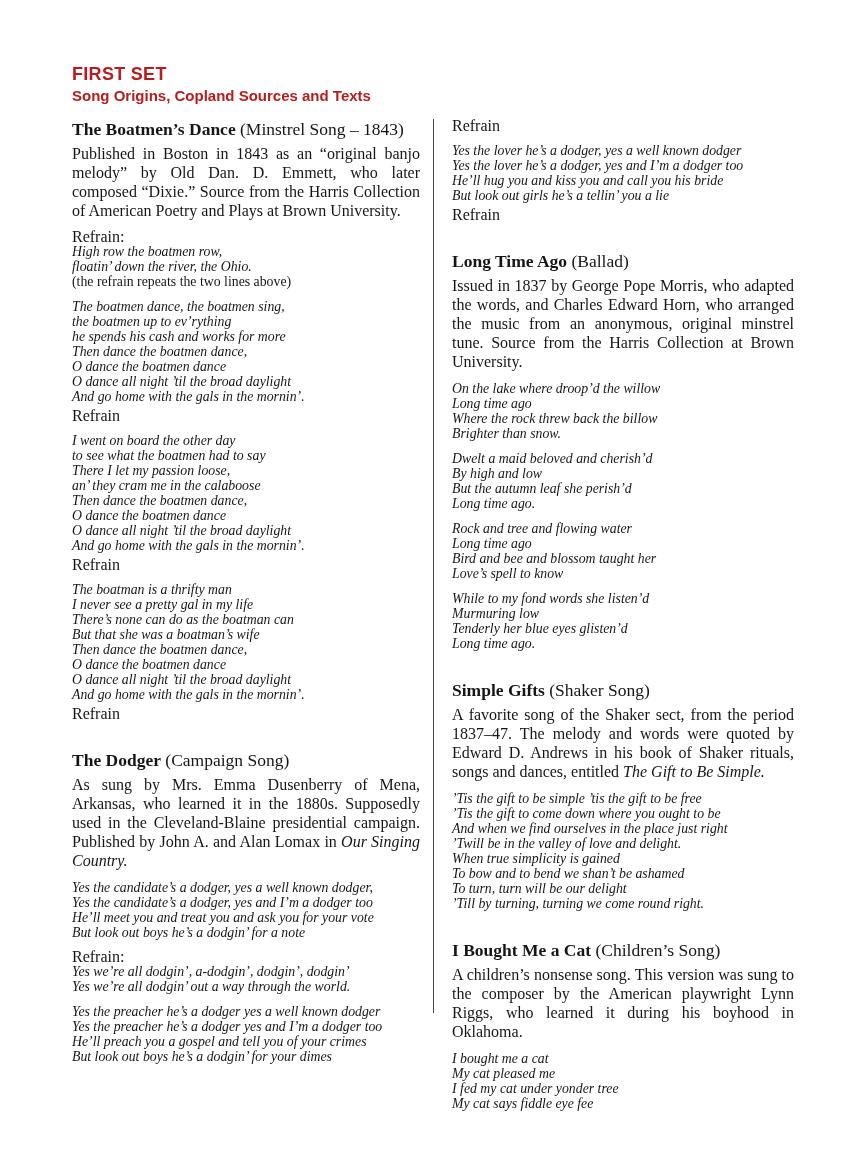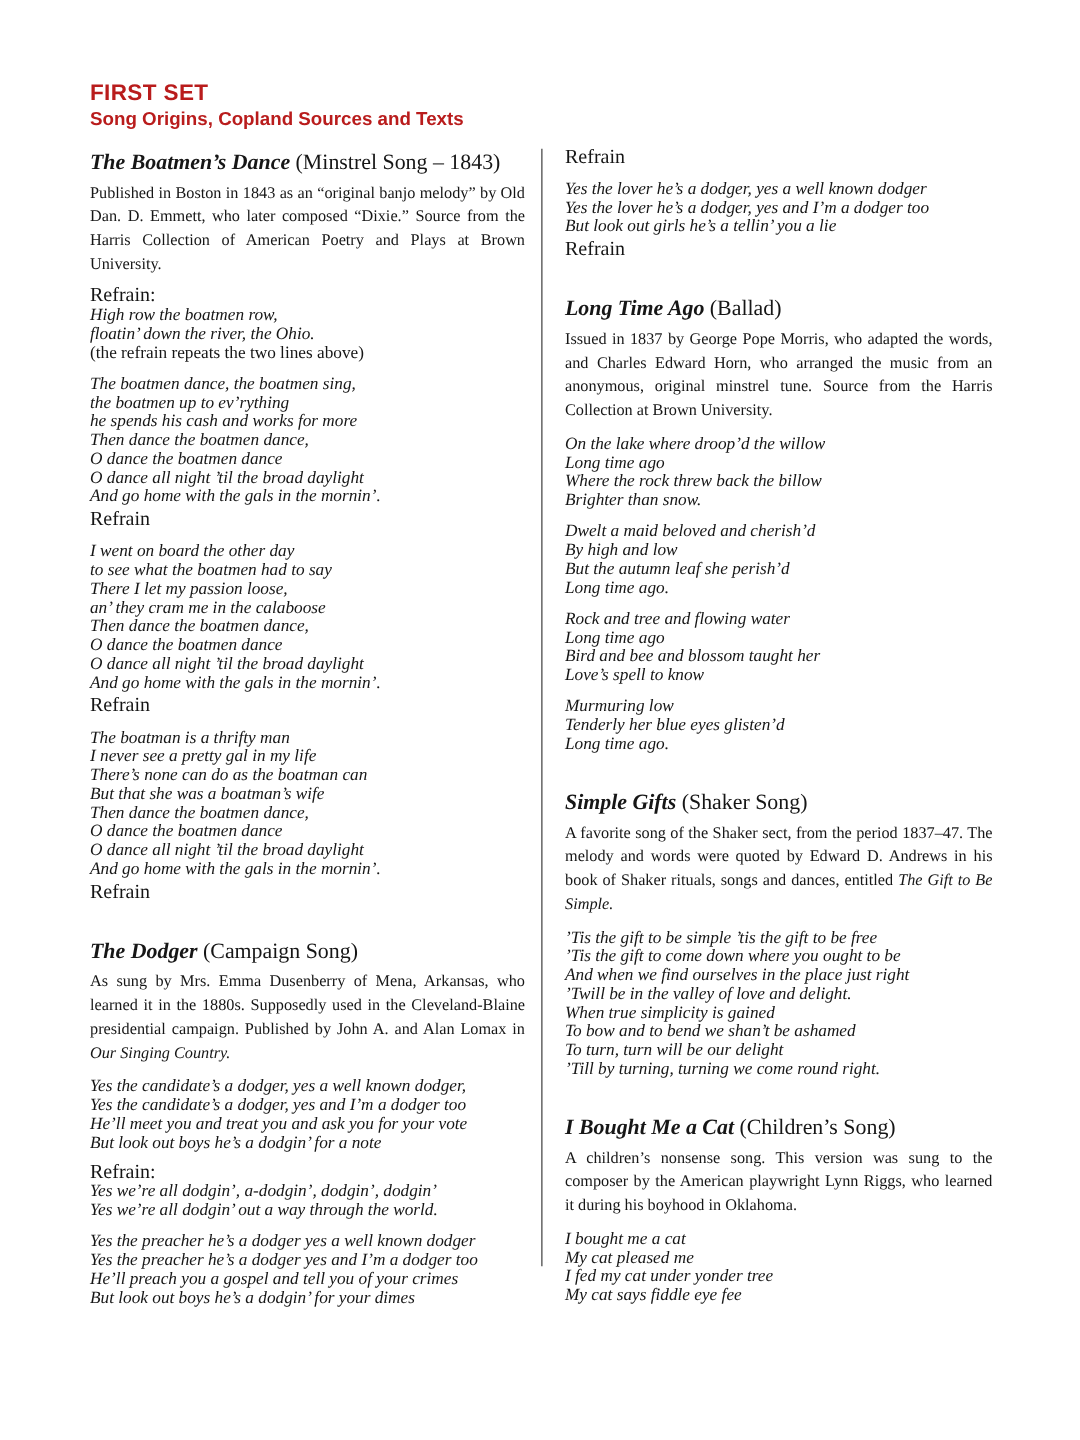--- a/index.html
+++ b/index.html
@@ -49,25 +49,25 @@
     background: #454545;
   }
   .col > :first-child { margin-top: 0 !important; }
 
   
   .song-title {
     font-size: 17.5px;
     line-height: 22px;
     margin: 28px 0 4px 0;
   }
-  .st-name { font-weight: bold; font-style: italic; }
+  .st-name { font-weight: bold; }
   .st-sub  { font-weight: normal; }
 
   .desc {
-    font-size: 13px;
+    font-size: 16px;
     line-height: 19px;
     text-align: justify;
     margin: 0;
   }
   .seg.it { font-style: italic; }
 
   .label {
     font-size: 16px;
     line-height: 15px;
     margin-top: 4px;
@@ -157,20 +157,21 @@
       <div class="line">He’ll preach you a gospel and tell you of your crimes</div>
       <div class="line">But look out boys he’s a dodgin’ for your dimes</div>
     </div>
   </div>
 <div class="divider"></div>
 <div class="col col-right">
     <div class="label">Refrain</div>
     <div class="verse">
       <div class="line">Yes the lover he’s a dodger, yes a well known dodger</div>
       <div class="line">Yes the lover he’s a dodger, yes and I’m a dodger too</div>
+      <div class="line">He’ll hug you and kiss you and call you his bride</div>
       <div class="line">But look out girls he’s a tellin’ you a lie</div>
     </div>
     <div class="label">Refrain</div>
     <div class="song-title"><span class="st-name">Long Time Ago</span><span class="st-sub"> (Ballad)</span></div>
     <p class="desc"><span class="seg">Issued in 1837 by George Pope Morris, who adapted the words, and Charles Edward Horn, who arranged the music from an anonymous, original minstrel tune. Source from the Harris Collection at Brown University.</span></p>
     <div class="verse">
       <div class="line">On the lake where droop’d the willow</div>
       <div class="line">Long time ago</div>
       <div class="line">Where the rock threw back the billow</div>
       <div class="line">Brighter than snow.</div>
@@ -181,20 +182,21 @@
       <div class="line">But the autumn leaf she perish’d</div>
       <div class="line">Long time ago.</div>
     </div>
     <div class="verse">
       <div class="line">Rock and tree and flowing water</div>
       <div class="line">Long time ago</div>
       <div class="line">Bird and bee and blossom taught her</div>
       <div class="line">Love’s spell to know</div>
     </div>
     <div class="verse">
+      <div class="line">While to my fond words she listen’d</div>
       <div class="line">Murmuring low</div>
       <div class="line">Tenderly her blue eyes glisten’d</div>
       <div class="line">Long time ago.</div>
     </div>
     <div class="song-title"><span class="st-name">Simple Gifts</span><span class="st-sub"> (Shaker Song)</span></div>
     <p class="desc"><span class="seg">A favorite song of the Shaker sect, from the period 1837–47. The melody and words were quoted by Edward D. Andrews in his book of Shaker rituals, songs and dances, entitled </span><span class="seg it">The Gift to Be Simple.</span></p>
     <div class="verse">
       <div class="line">’Tis the gift to be simple ’tis the gift to be free</div>
       <div class="line">’Tis the gift to come down where you ought to be</div>
       <div class="line">And when we find ourselves in the place just right</div>

